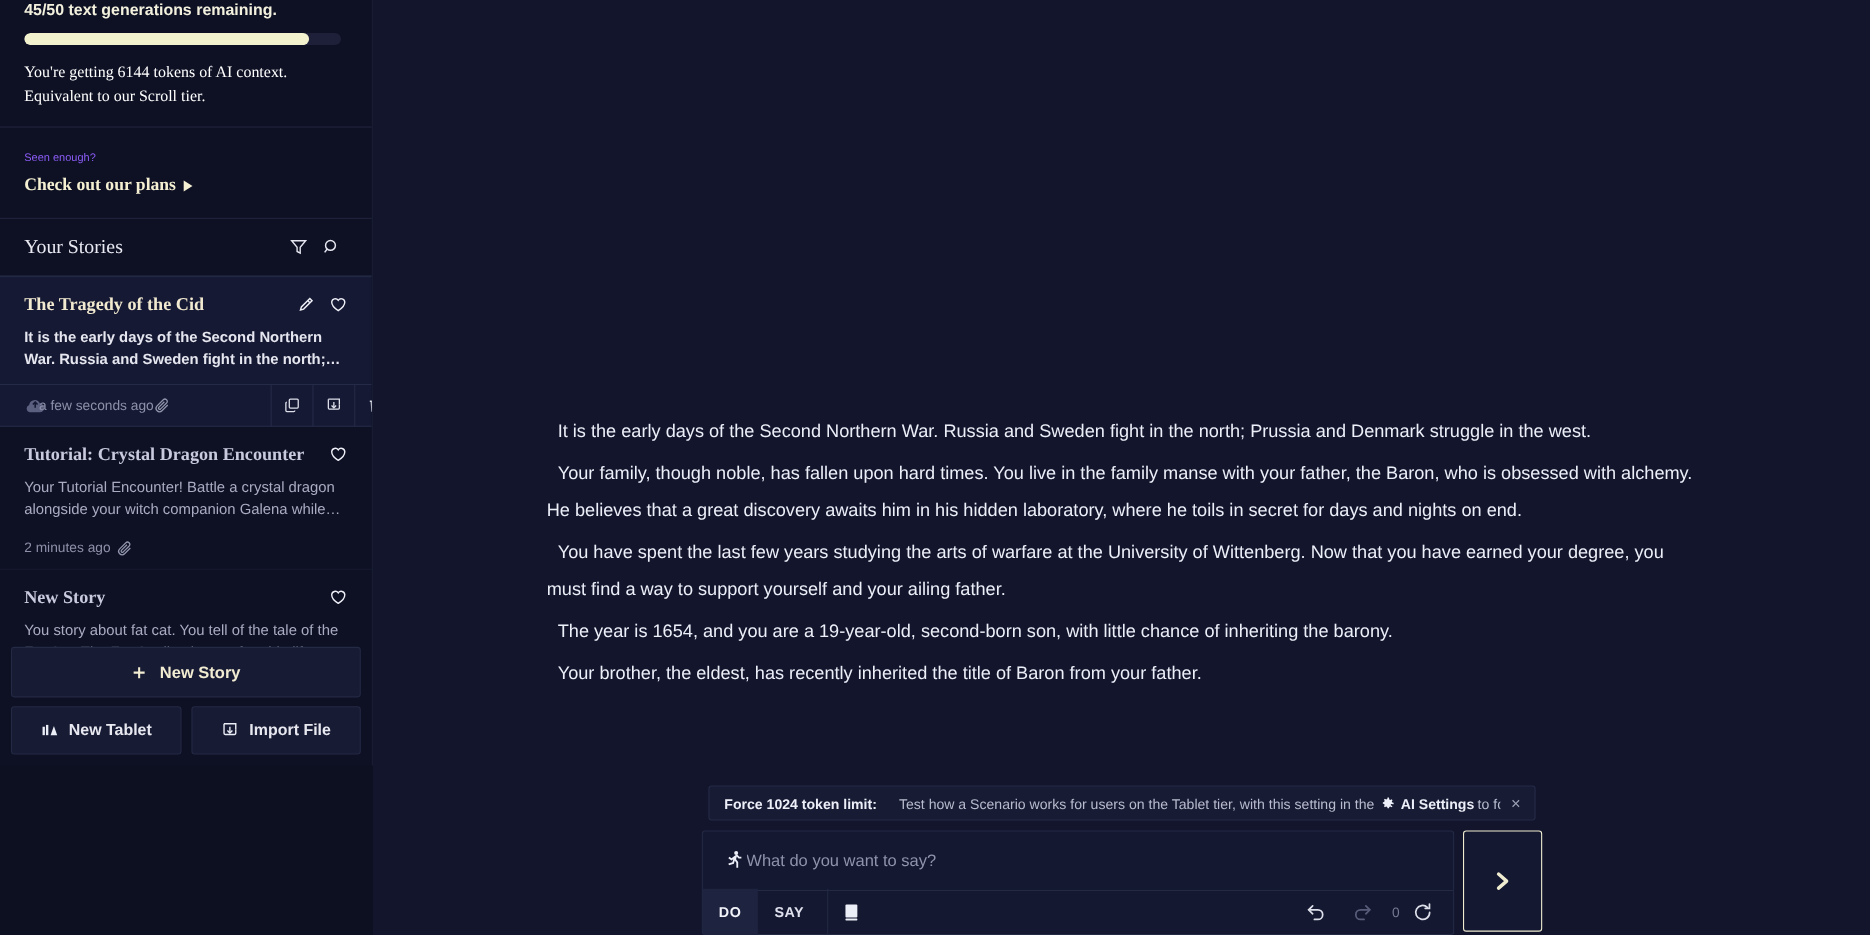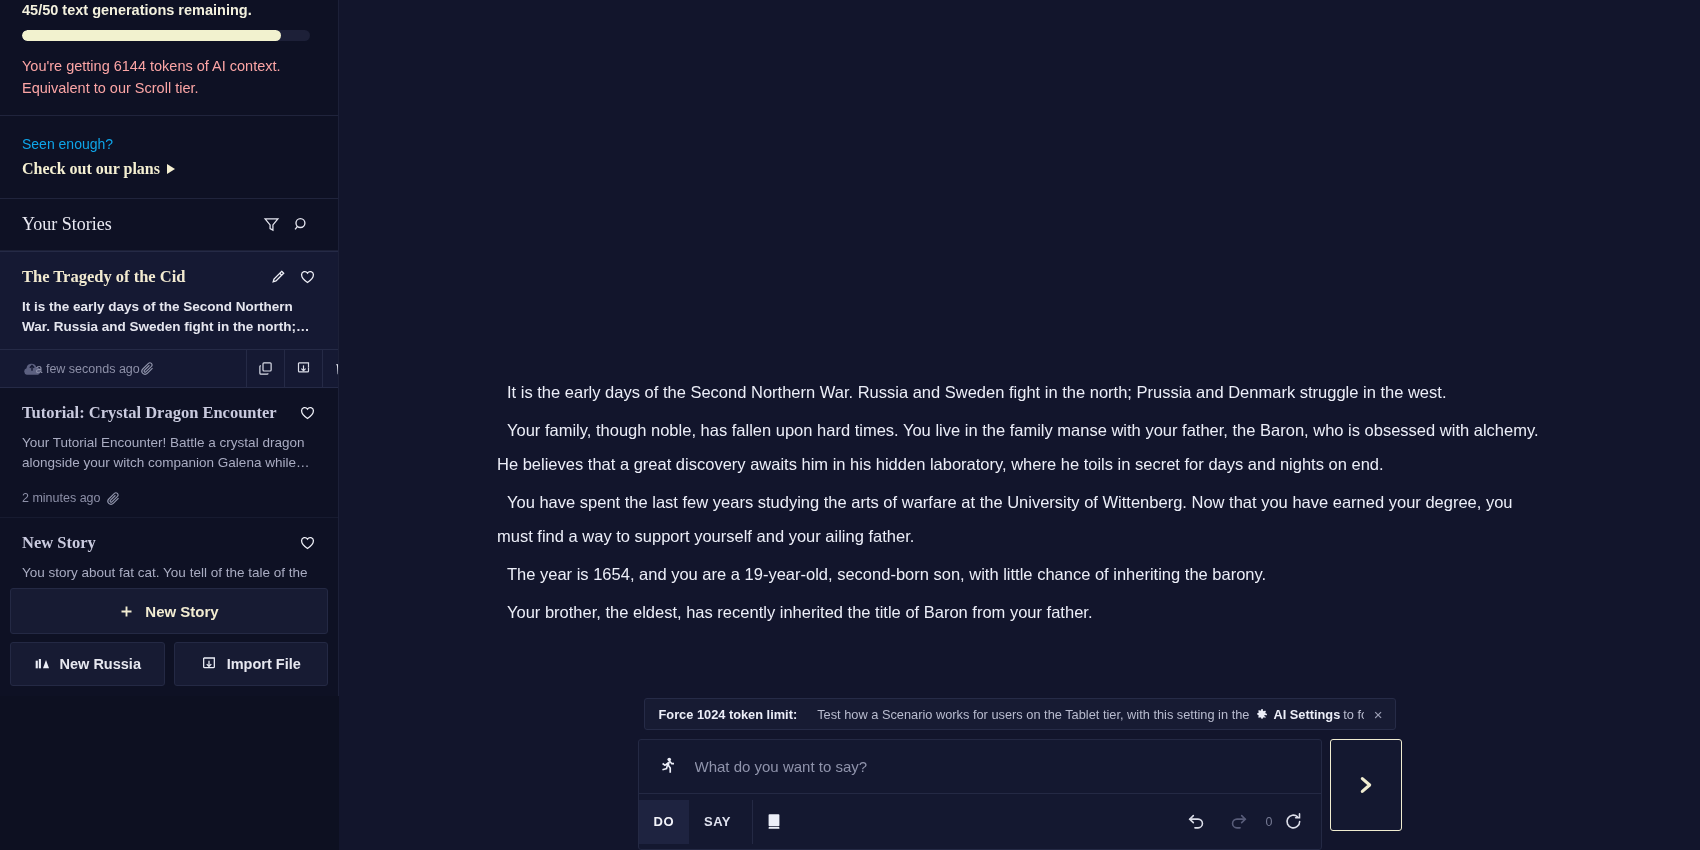--- a/index.html
+++ b/index.html
@@ -37,27 +37,27 @@
     height: 11px; width: 288px;
     background: #1d2038; border-radius: 6px;
     overflow: hidden;
   }
   .progress-fill {
     height: 100%; width: 90%;
     background: #f2f2cf; border-radius: 6px;
   }
   .usage-text {
     margin-top: 14px;
-    font-size: 14.5px; color: #fca5a5; line-height: 22px;
+    font-size: 14.5px; color: #ffffff; line-height: 22px; font-family: Liberation Serif, serif;
   }
   .plans-panel {
     border-bottom: 1px solid #20243c;
     padding: 18px 22px 20px 22px;
   }
-  .plans-q { font-size: 14px; color: #0ea5e9; line-height: 20px; }
+  .plans-q { font-size: 10px; color: #8b5cf6; line-height: 20px; }
   .plans-link {
     margin-top: 6px;
     font-family: "Liberation Serif", serif;
     font-size: 16px; font-weight: bold; color: #f5f0d2;
     display: flex; align-items: center; gap: 7px;
     cursor: pointer;
   }
   .tri { width: 0; height: 0; border-left: 8px solid #f5f0d2;
          border-top: 5.5px solid transparent; border-bottom: 5.5px solid transparent; }
 
@@ -180,31 +180,31 @@
 
   
   .composer-wrap { display: flex; align-items: flex-start; gap: 8px; }
   .composer {
     width: 684px;
     background: #141830;
     border: 1px solid #242944;
     border-radius: 3px;
   }
   .composer-input {
-    height: 53px; display: flex; align-items: center; gap: 19px;
+    height: 53px; display: flex; align-items: center; gap: 3px;
     padding: 0 18px 0 20px;
   }
   .composer-input input {
     flex: 1; background: transparent; border: none; outline: none;
     color: #e8eaf4; font-size: 15px;
     font-family: "Liberation Sans", sans-serif;
   }
   .composer-input input::placeholder { color: #8f93ab; }
   .composer-bar {
-    height: 56px; display: flex; align-items: center;
+    height: 40px; display: flex; align-items: center;
     border-top: 1px solid #242944;
     justify-content: space-between;
   }
   .mode-btn {
     height: 44px; min-width: 48px; padding: 0 15px;
     display: flex; align-items: center; justify-content: center;
     font-size: 13px; font-weight: bold; color: #dfe1ee;
     letter-spacing: .5px; cursor: pointer;
   }
   .mode-btn.active { background: #212murk; }
@@ -387,21 +387,21 @@
     </div>
     <div class="footer-row">
       <div class="footer-btn">
         <span>
           <svg width="16" height="16" viewBox="0 0 24 24" fill="#eceef7">
             <rect x="2.5" y="7" width="3.2" height="11.5"></rect>
             <rect x="7.2" y="4.5" width="3.2" height="14"></rect>
             <path d="M13.5 18.5L18 6l4.5 12.5z"></path>
           </svg>
         </span>
-        <span>New Russia</span>
+        <span>New Tablet</span>
       </div>
       <div class="footer-btn">
         <span>
           <svg width="16" height="16" viewBox="0 0 24 24" fill="none" stroke="#eceef7" stroke-width="1.9">
             <path d="M4 3h16v7.5"></path>
               <path d="M20 10.5V16a1.5 1.5 0 01-1.5 1.5H5.5A1.5 1.5 0 014 16V3"></path>
             <path d="M12 7v8.5"></path>
               <path d="M8.6 12.2L12 15.6l3.4-3.4"></path>
           </svg>
         </span>

